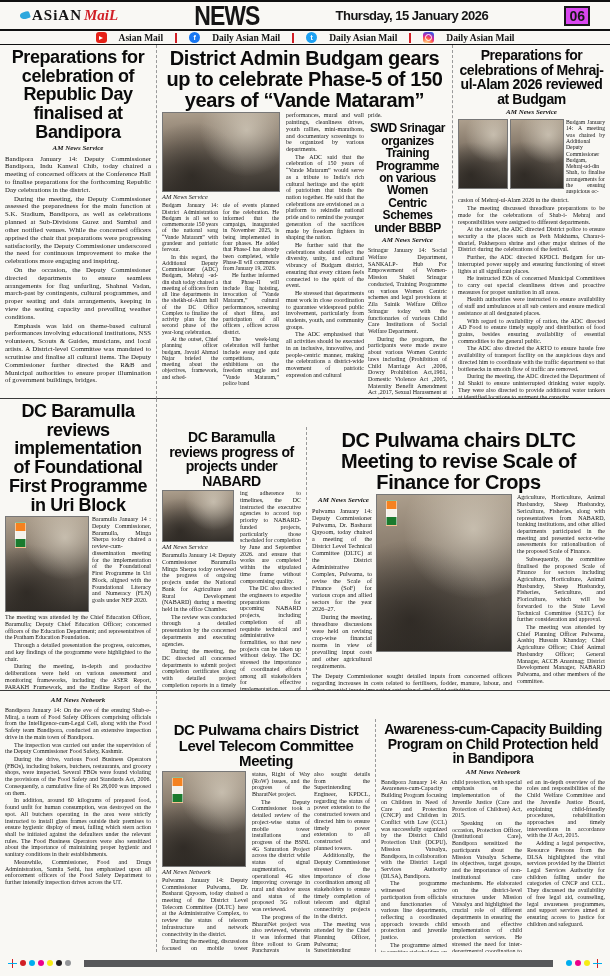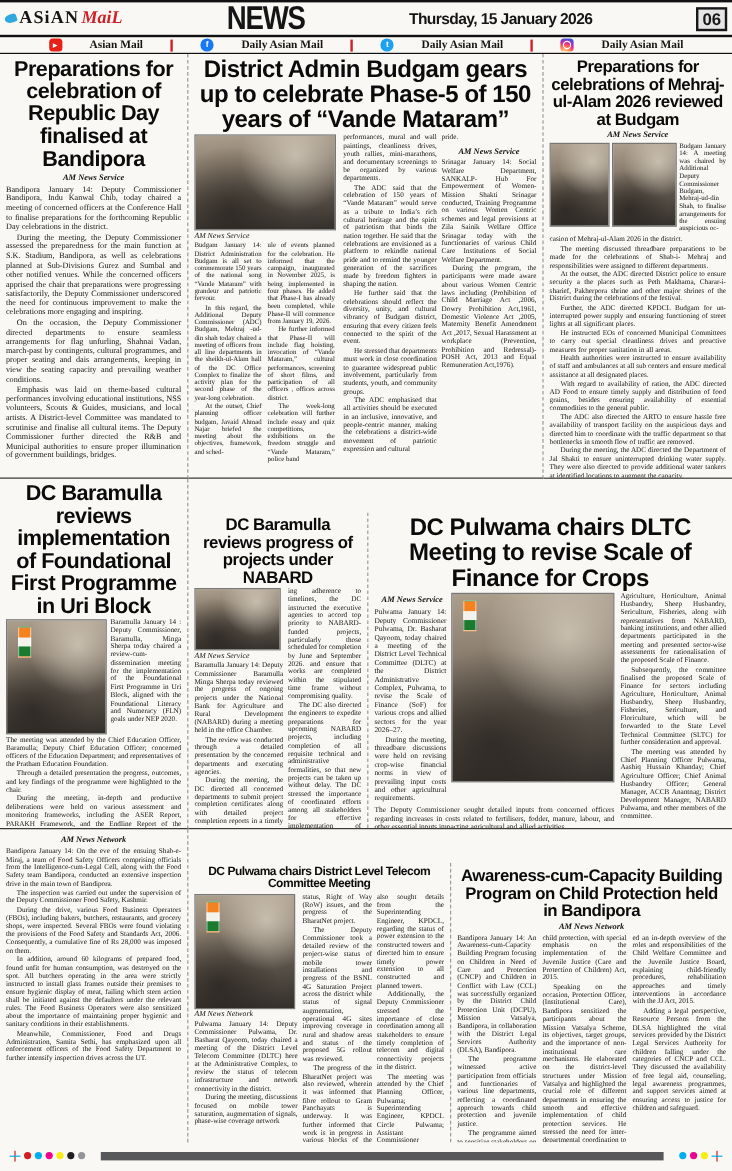--- a/index.html
+++ b/index.html
@@ -2,31 +2,31 @@
 <html><head>
 <meta charset="utf-8">
 <style>
   * { margin:0; padding:0; box-sizing:border-box; }
   html,body { background:#d8d6d1; }
   .page { width:610px; height:976px; background:#f9f8f4; color:#151515;
           font-family:"Liberation Serif", serif; overflow:hidden; margin:0 auto; position:relative; }
 
   
   .hdr { border-top:2px solid #111; }
-  .mast { display:flex; align-items:center; justify-content:space-between; padding:2px 4px; height:27px; }
+  .mast { display:flex; align-items:center; justify-content:space-between; padding:2px 20px; height:27px; }
   .logo { display:flex; align-items:center; gap:2px; }
   .bird { width:10px; height:7px; background:#2ea8dd; border-radius:60% 40% 20% 70%; display:inline-block; transform:rotate(-18deg); }
   .logo-asian { font:700 15px "Liberation Serif", serif; letter-spacing:1px; }
   .logo-mail  { font:700 italic 15px "Liberation Serif", serif; color:#d11f26; }
   .mast-news  { font:700 23px "Liberation Sans", sans-serif; letter-spacing:-1px;
                 display:inline-block; transform:scaleY(1.2); }
   .mast-date  { font:700 13px "Liberation Sans", sans-serif; letter-spacing:-0.5px; }
   .page-box   { border:2px solid #181818; font:700 14px "Liberation Sans", sans-serif;
-                padding:0 3px; color:#181818; background:#e5e5e5; }
-  .social { display:flex; justify-content:center; align-items:center; gap:23px; height:16px;
+                padding:0 3px; color:#181818; background:#d946ef; }
+  .social { display:flex; justify-content:center; align-items:center; gap:12px; height:16px;
             border-top:2px solid #111; border-bottom:1px solid #111; }
   .slabel { font:700 9.5px "Liberation Serif", serif; }
   .sep { width:2px; height:10px; background:#d11f26; display:inline-block; }
   .ic { display:inline-flex; align-items:center; justify-content:center; width:11px; height:11px;
         border-radius:50%; color:#fff; font:700 7px "Liberation Sans", sans-serif; }
   .ic.yt { border-radius:3px; background:#e62117; }
   .ic.yt::before { content:""; width:0; height:0; border-left:4px solid #fff;
                    border-top:2.5px solid transparent; border-bottom:2.5px solid transparent; }
   .ic.fb { background:#1877f2; } .ic.fb::before { content:"f"; }
   .ic.tw { background:#1da1f2; } .ic.tw::before { content:"t"; }
@@ -37,21 +37,21 @@
   .grid { display:grid; grid-template-columns:157px 296px 157px; grid-template-rows:354px 292px 261px; }
   .cell { padding:3px 5px; overflow:hidden; }
   .vd { border-right:1px dashed #9a9a9a; }
   .hd { border-bottom:1px solid #3a3a3a; }
   .span2 { grid-column:2 / 4; display:flex; padding:0; overflow:hidden;margin-top:28px; }
   .inner { padding:3px 5px; overflow:hidden; }
 
   
   .hl { font-family:"Liberation Sans", sans-serif; font-weight:700; text-align:center;
         line-height:1.04; letter-spacing:-0.4px; color:#0b0b0b; margin-bottom:2px; }
-  .h20 { font-size:20px; } .h15 { font-size:10px; } .h14 { font-size:14px; }
+  .h20 { font-size:20px; } .h15 { font-size:15px; } .h14 { font-size:14px; }
   .h13 { font-size:18px; } .h12 { font-size:12px; }
   .sub { font:700 italic 13px "Liberation Serif", serif; text-align:center; margin:2px 0 4px; line-height:1.12; letter-spacing:0.4px; }
   .by  { font:700 italic 7px "Liberation Serif", serif; text-align:center; margin:2px 0 3px; }
   .by-l{ text-align:left; padding-left:6px; }
   .cap { font:italic 6.5px "Liberation Serif", serif; margin:1px 0 2px; }
   .row { display:flex; gap:4px; align-items:flex-start; }
   .bt p { font-size:6.2px; line-height:1.13; text-align:justify; margin:0 0 1px; }
   .bt p + p { text-indent:9px; }
   .t7 p { font-size:6.8px; line-height:1.15; }
   .t6 p { font-size:6px;  line-height:1.12; }
@@ -144,20 +144,21 @@
           <p>He further said that the celebrations should reflect the diversity, unity, and cultural vibrancy of Budgam district, ensuring that every citizen feels connected to the spirit of the event.</p>
           <p>He stressed that departments must work in close coordination to guarantee widespread public involvement, particularly from students, youth, and community groups.</p>
           <p>The ADC emphasised that all activities should be executed in an inclusive, innovative, and people-centric manner, making the celebrations a district-wide movement of patriotic expression and cultural</p>
         </div>
         <div style="flex:1;">
           <div class="bt t6">
             <p>pride.</p>
           </div>
 
           <section style="margin-top:3px;">
+            <h3 class="hl h12">SWD Srinagar organizes Training Programme on various Women Centric Schemes under BBBP</h3>
             <div class="by">AM News Service</div>
             <div class="bt t6">
               <p>Srinagar January 14: Social Welfare Department, SANKALP- Hub For Empowerment of Women- Mission Shakti Srinagar conducted, Training Programme on various Women Centric schemes and legal provisions at Zila Sainik Welfare Office Srinagar today with the functionaries of various Child Care Institutions of Social Welfare Department.</p>
               <p>During the program, the participants were made aware about various Women Centric laws including (Prohibition of Child Marriage Act ,2006, Dowry Prohibition Act,1961, Domestic Violence Act ,2005, Maternity Benefit Amendment Act ,2017, Sexual Harassment at workplace (Prevention, Prohibition and Redressal)-POSH Act, 2013 and Equal Remuneration Act,1976).</p>
             </div>
           </section>
         </div>
       </div>
     </section>
 

